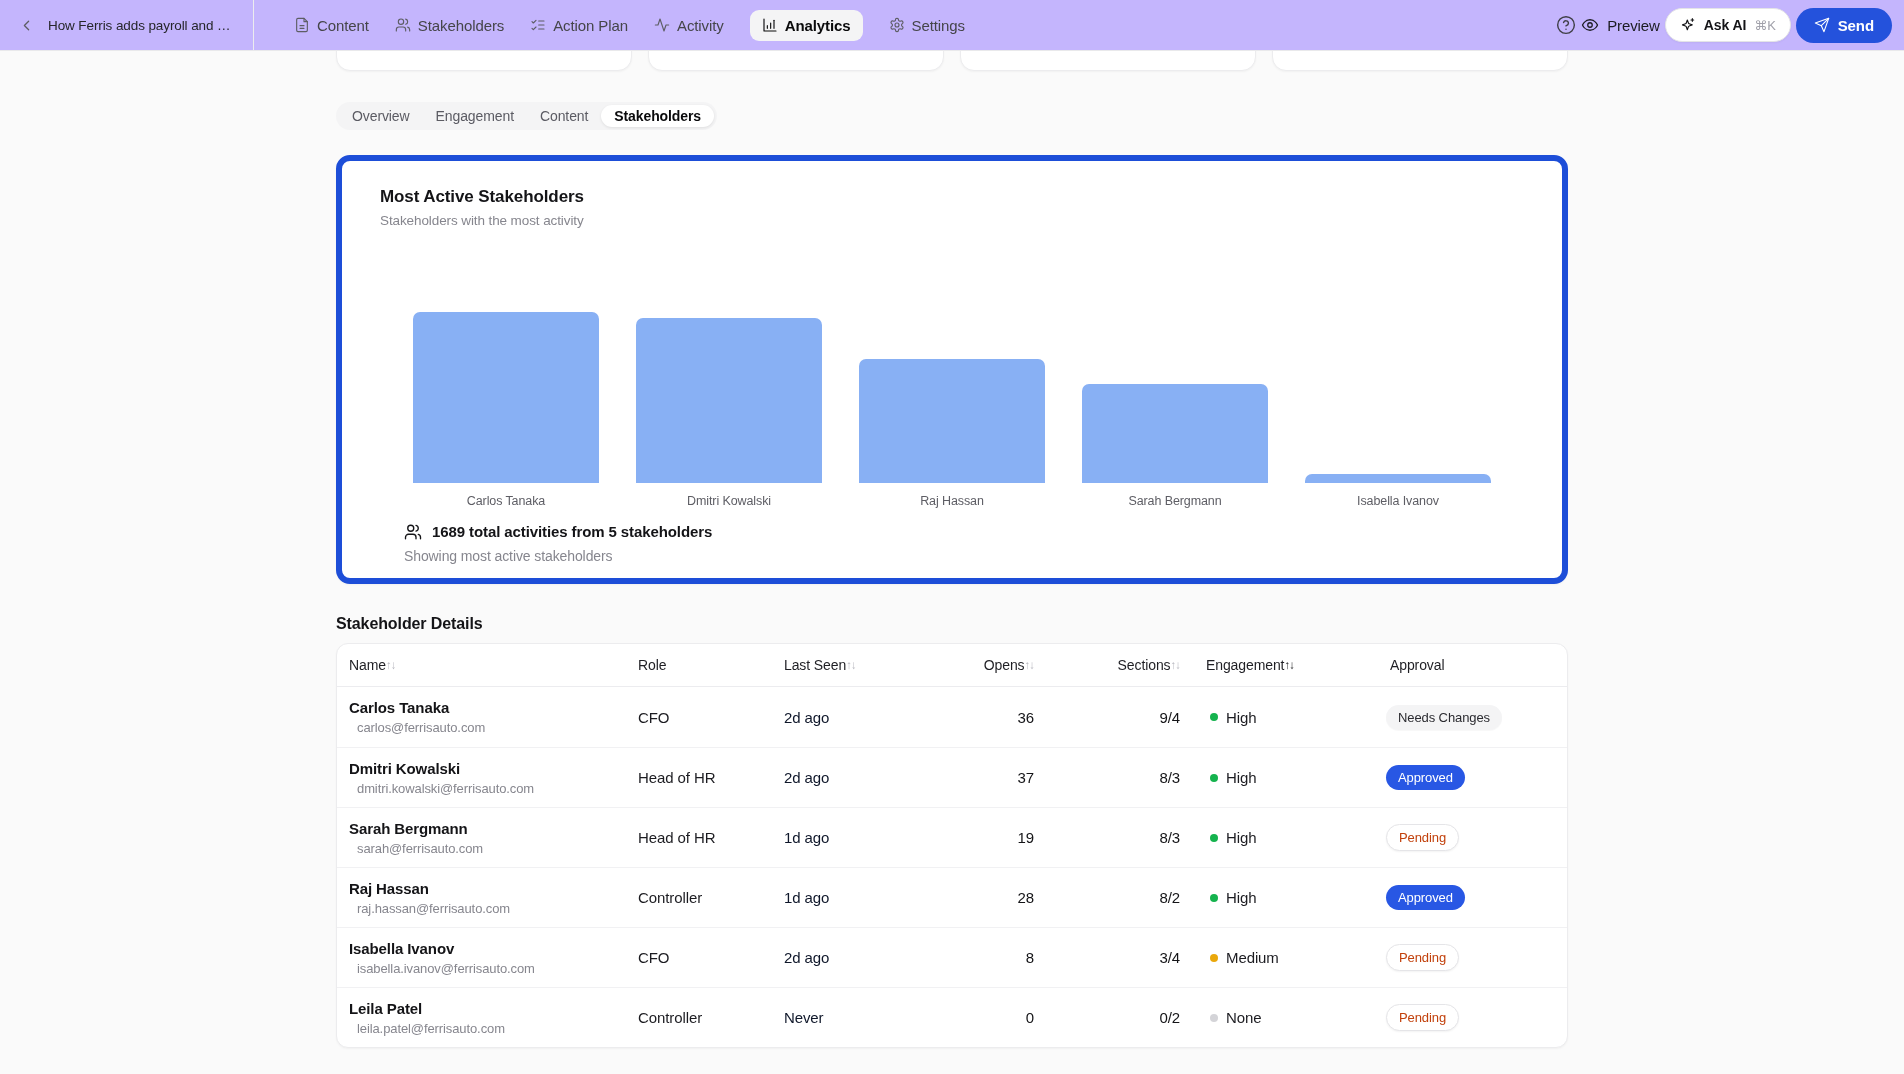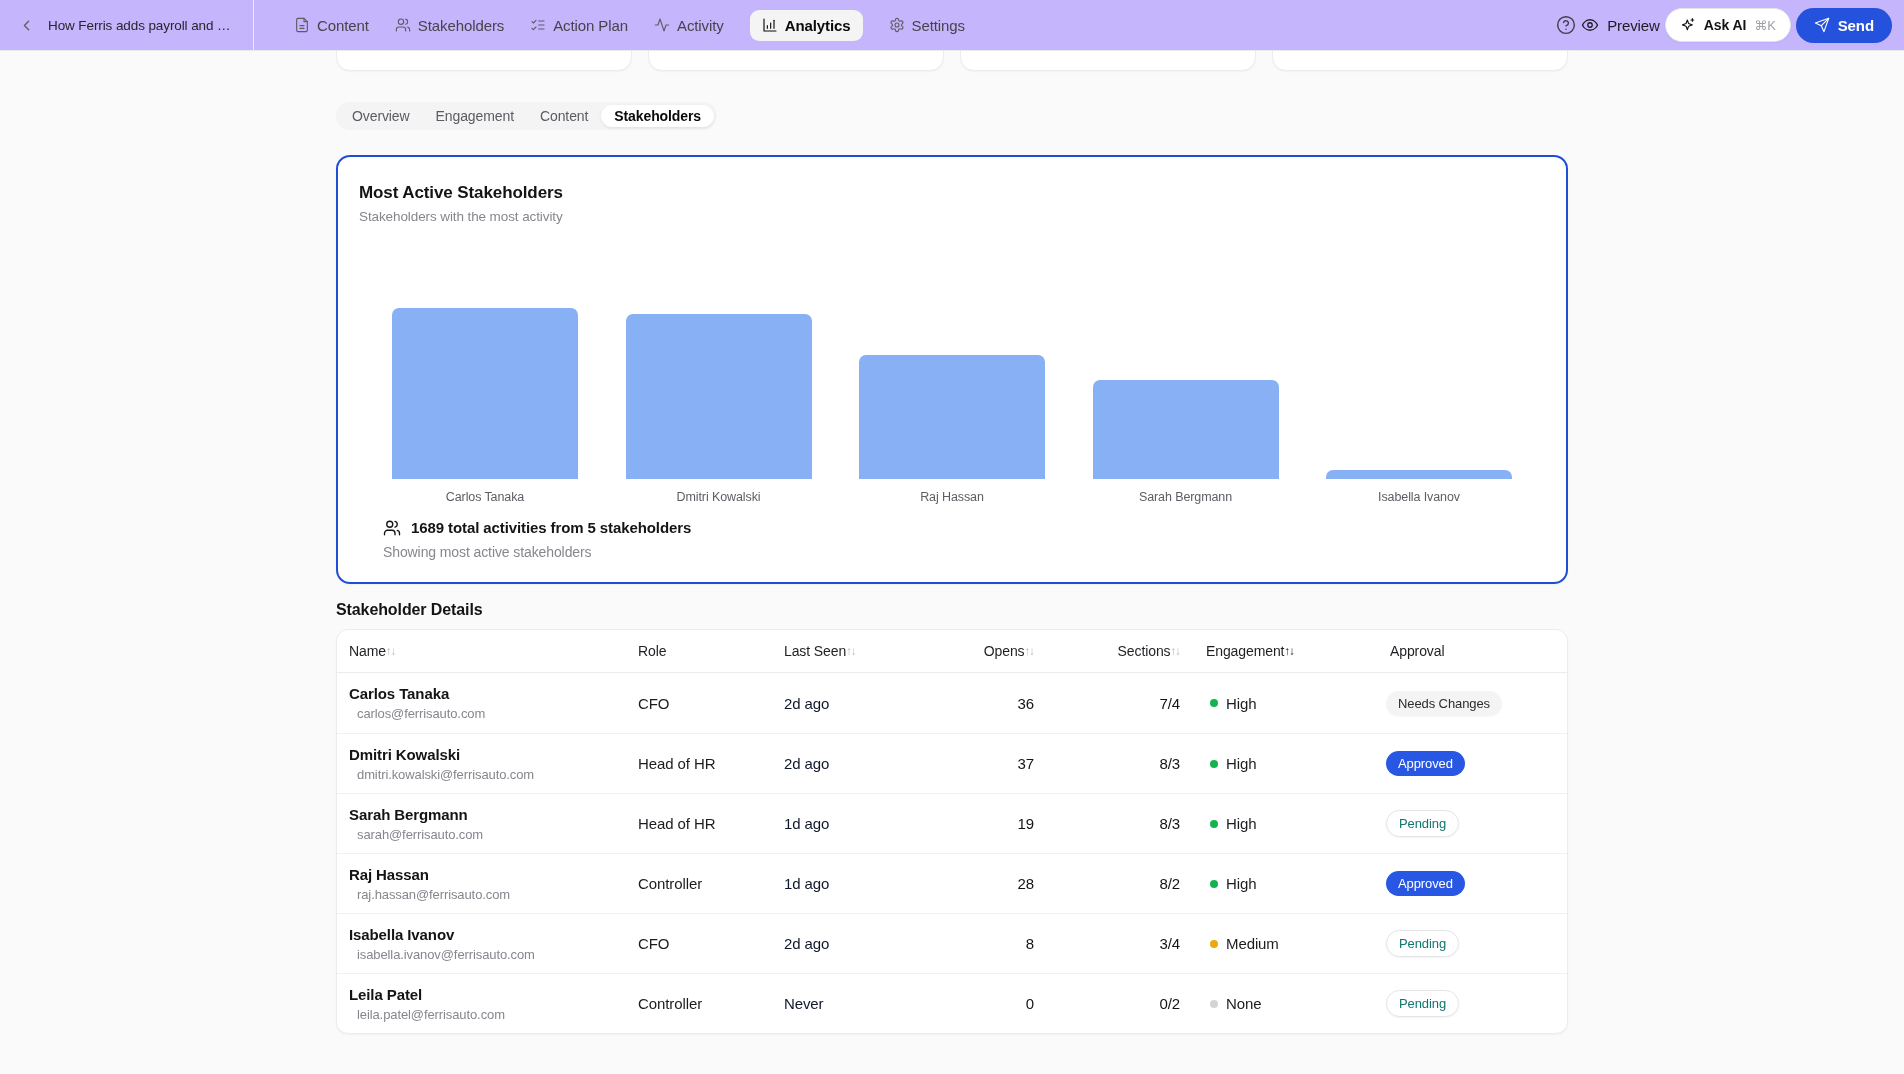--- a/index.html
+++ b/index.html
@@ -70,41 +70,41 @@
   }
   .subtab {
     padding:3px 13px; font-size:14px; line-height:16px; color:#5b5b63;
     border-radius:999px; cursor:pointer; white-space:nowrap;
   }
   .subtab.active { background:#fff; color:#09090b; font-weight:700; box-shadow:0 1px 3px rgba(0,0,0,.09); }
 
   
   .chart-card {
     margin-top:25px; height:429px;
-    background:#fff; border:2px solid #1d4ed8; border-radius:14px;
+    background:#fff; border:6px solid #1d4ed8; border-radius:14px;
     box-shadow:0 1px 2px rgba(16,16,20,.04);
-    padding:26px 21px 0;
+    padding:26px 38px 0;
   }
   .chart-title { font-size:17px; line-height:20px; font-weight:700; color:#141417; }
   .chart-subtitle { margin-top:6px; font-size:13.5px; line-height:16px; color:#86868e; }
   .bar-plot {
     margin-top:18px; height:236px; padding:0 33px;
     display:flex; justify-content:space-between; align-items:flex-end;
   }
   .bar-slot { width:186px; height:100%; display:flex; flex-direction:column; justify-content:flex-end; }
   .bar { width:100%; border-radius:7px 7px 0 0; cursor:pointer; }
   .bar-labels { display:flex; justify-content:space-between; padding:0 33px; margin-top:10px; }
   .bar-label { width:186px; text-align:center; font-size:12.5px; line-height:16px; color:#5d5d64; }
   .chart-footer { margin-top:14px; padding-left:24px; }
   .footer-total { display:flex; align-items:center; gap:10px; font-size:15px; line-height:18px; font-weight:700; color:#141417; }
   .footer-total svg { stroke:#141417; }
   .footer-note { margin-top:7px; font-size:14px; line-height:16px; color:#86868e; }
 
   
-  .section-title { margin-top:16px; font-size:16px; line-height:20px; font-weight:700; color:#141417; }
+  .section-title { margin-top:30px; font-size:16px; line-height:20px; font-weight:700; color:#141417; }
   .table-card {
     margin-top:9px; background:#fff;
     border:1px solid #ececee; border-radius:12px; overflow:hidden;
     box-shadow:0 1px 2px rgba(16,16,20,.04);
   }
   .trow { display:grid; grid-template-columns:289px 146px 146px 130px 146px 184px auto; align-items:center; }
   .thead { height:43px; border-bottom:1px solid #ececef; }
   .th {
     display:flex; align-items:center; gap:0;
     font-size:14px; color:#1f1f24; font-weight:500; padding:0 12px;
@@ -122,21 +122,21 @@
   .stk-name { font-size:15px; font-weight:700; color:#141417; line-height:17px; }
   .stk-email { margin-top:4px; font-size:13px; line-height:15px; color:#86868e;margin-left:8px; }
   .muted { color:#0f172a; }
   .dot { width:8px; height:8px; border-radius:50%; flex:none; }
   .badge {
     display:inline-flex; align-items:center; border-radius:999px;
     padding:5px 12px; font-size:13px; line-height:15px; font-weight:500; white-space:nowrap;
   }
   .badge-muted   { background:#f4f4f5; color:#2b2b30; box-shadow:0 1px 1px rgba(0,0,0,.03); }
   .badge-primary { background:#2857e4; color:#fff; }
-  .badge-outline { background:#fff; color:#0f766e; border:1px solid #e5e5e8; box-shadow:0 1px 2px rgba(0,0,0,.05); }
+  .badge-outline { background:#fff; color:#c2410c; border:1px solid #e5e5e8; box-shadow:0 1px 2px rgba(0,0,0,.05); }
 </style>
 </head>
 <body>
 
 <header class="topbar">
   <div class="topbar-left">
     <span class="back-btn">
       <svg width="17" height="17" viewBox="0 0 24 24" fill="none" stroke="currentColor" stroke-width="1.8" stroke-linecap="round" stroke-linejoin="round">
           <path d="m15 18-6-6 6-6"></path>
         </svg>
@@ -323,21 +323,21 @@
       </div>
     <div>
         <div class="trow tr">
           <div class="td">
             <div class="stk-name">Carlos Tanaka</div>
             <div class="stk-email">carlos@ferrisauto.com</div>
           </div>
           <div class="td">CFO</div>
           <div class="td muted">2d ago</div>
           <div class="td num">36</div>
-          <div class="td num">7/4</div>
+          <div class="td num">9/4</div>
           <div class="td engage">
             <span class="dot" style="background: rgb(21, 179, 78);"></span>
             <span>High</span>
           </div>
           <div class="td approval-cell"><span class="badge badge-muted">Needs Changes</span></div>
         </div>
         <div class="trow tr">
           <div class="td">
             <div class="stk-name">Dmitri Kowalski</div>
             <div class="stk-email">dmitri.kowalski@ferrisauto.com</div>

